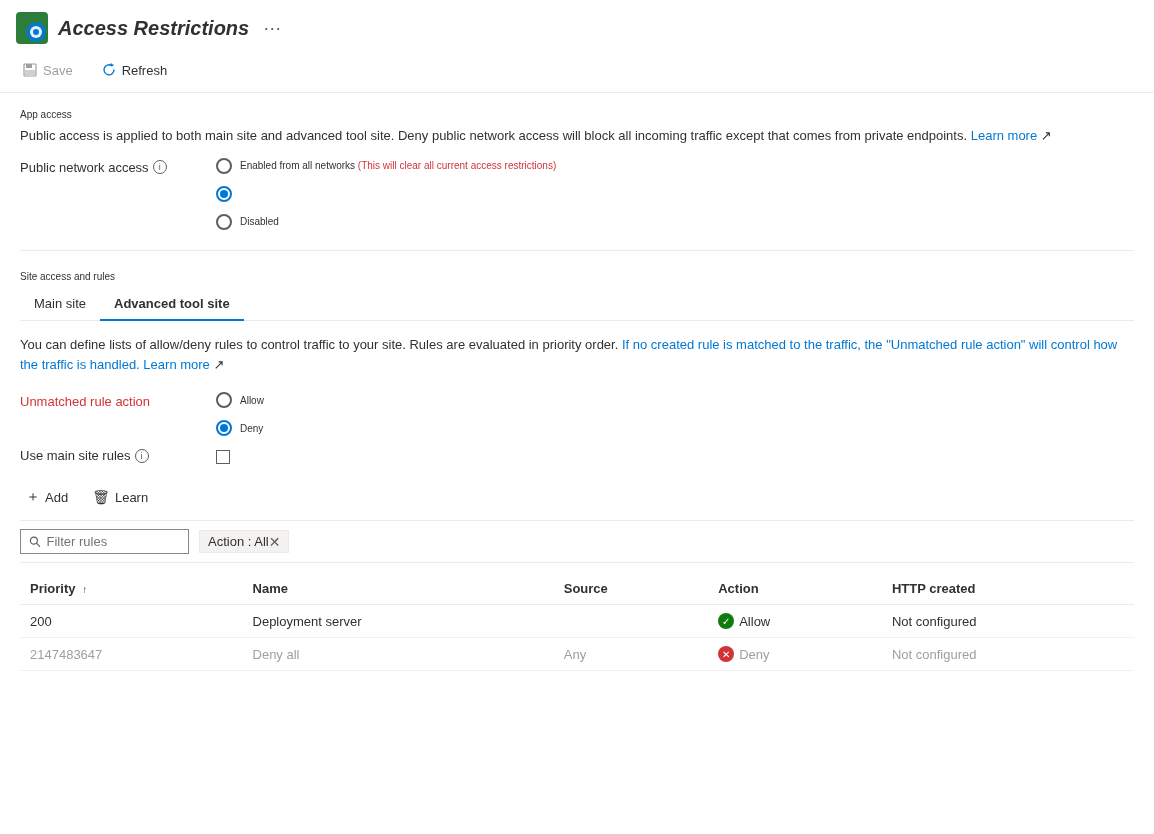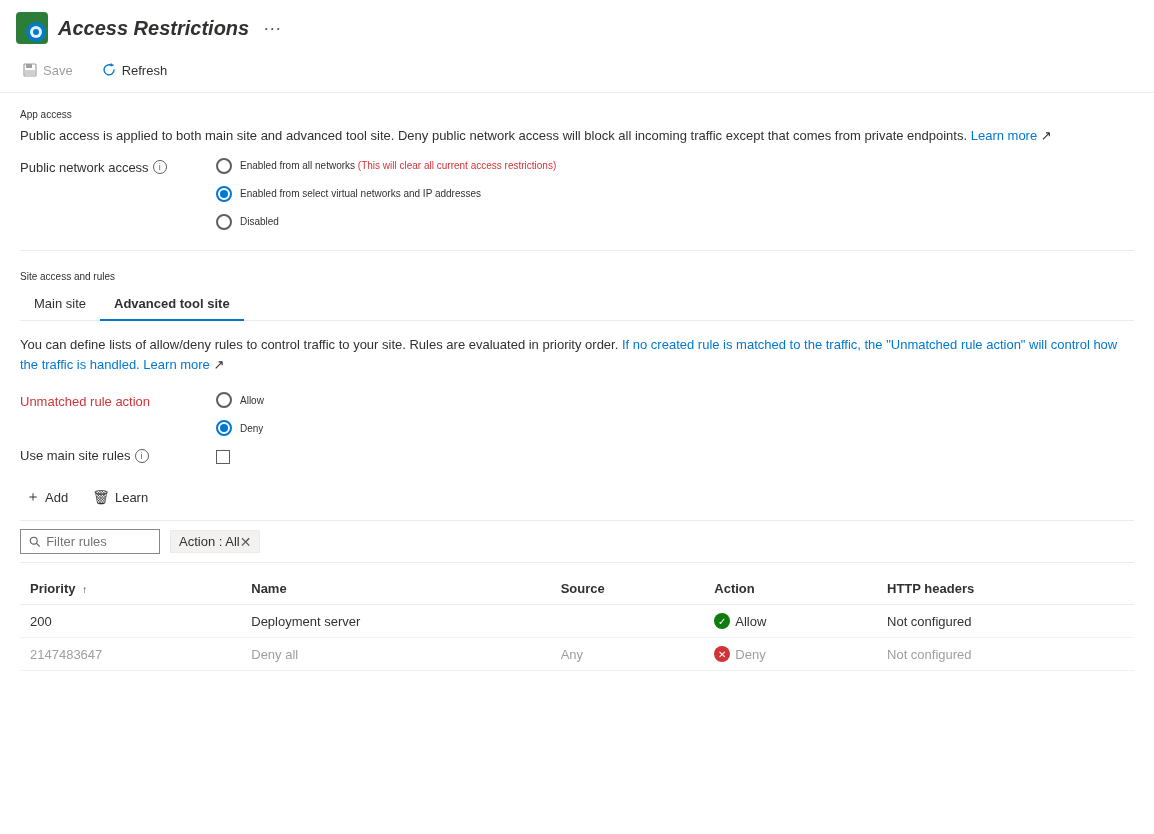--- a/index.html
+++ b/index.html
@@ -42,21 +42,21 @@
     .info-text .blue { color: #0078d4; }
 
     .checkbox-row { display: flex; align-items: center; gap: 8px; margin-top: 4px; }
     .checkbox-box { width: 14px; height: 14px; border: 1px solid #605e5c; display: flex; align-items: center; justify-content: center; cursor: pointer; flex-shrink: 0; }
 
     .action-bar { display: flex; align-items: center; gap: 12px; padding: 10px 0 10px 0; }
     .action-btn { display: flex; align-items: center; gap: 5px; font-size: 13px; color: #323130; cursor: pointer; background: none; border: none; padding: 4px 6px; }
     .action-icon { font-size: 14px; }
 
     .filter-bar { display: flex; align-items: center; gap: 10px; padding: 8px 0; border-top: 1px solid #edebe9; border-bottom: 1px solid #edebe9; margin-bottom: 10px; }
-    .filter-input-wrapper { display: flex; align-items: center; border: 1px solid #8a8886; padding: 4px 8px; gap: 6px; width: 140px; background: #fff; }
+    .filter-input-wrapper { display: flex; align-items: center; border: 1px solid #8a8886; padding: 4px 8px; gap: 6px; width: 169px; background: #fff; }
     .filter-input { border: none; outline: none; font-size: 13px; width: 100%; color: #323130; }
     .filter-tag { display: flex; align-items: center; background: #f3f2f1; padding: 3px 8px; font-size: 13px; border: 1px solid #edebe9; }
     .filter-tag-close { cursor: pointer; color: #605e5c; font-size: 14px; line-height: 1; }
 
     .table { width: 100%; border-collapse: collapse; }
     .table th { font-size: 13px; font-weight: 600; text-align: left; padding: 8px 10px; color: #323130; border-bottom: 1px solid #edebe9; }
     .table td { font-size: 13px; padding: 8px 10px; border-bottom: 1px solid #f3f2f1; color: #323130; }
     .table tr.muted td { color: #a19f9d; }
     .sort-icon { font-size: 10px; margin-left: 3px; }
 
@@ -122,21 +122,20 @@
           <div class="radio-outer"></div>
           <span class="radio-label">
             <span>Enabled from all networks</span>
             <span style="color:#d13438;">(This will clear all current access restrictions)</span>
           </span>
         </label>
         <label class="radio-item">
           <div class="radio-outer selected">
             <div class="radio-inner"></div>
           </div>
-          <span class="radio-label">Enabled from select virtual networks and IP addresses</span>
         </label>
         <label class="radio-item">
           <div class="radio-outer"></div>
           <span class="radio-label">Disabled</span>
         </label>
       </div>
     </div>
   </div>
 
   <hr class="divider">
@@ -217,21 +216,21 @@
           <th>
             <span>Name</span>
           </th>
           <th>
             <span>Source</span>
           </th>
           <th>
             <span>Action</span>
           </th>
           <th>
-            <span>HTTP headers</span>
+            <span>HTTP created</span>
           </th>
         </tr>
       </thead>
       <tbody>
         <tr>
           <td>200</td>
           <td>Deployment server</td>
           <td></td>
           <td>
             <div class="status-allow">

